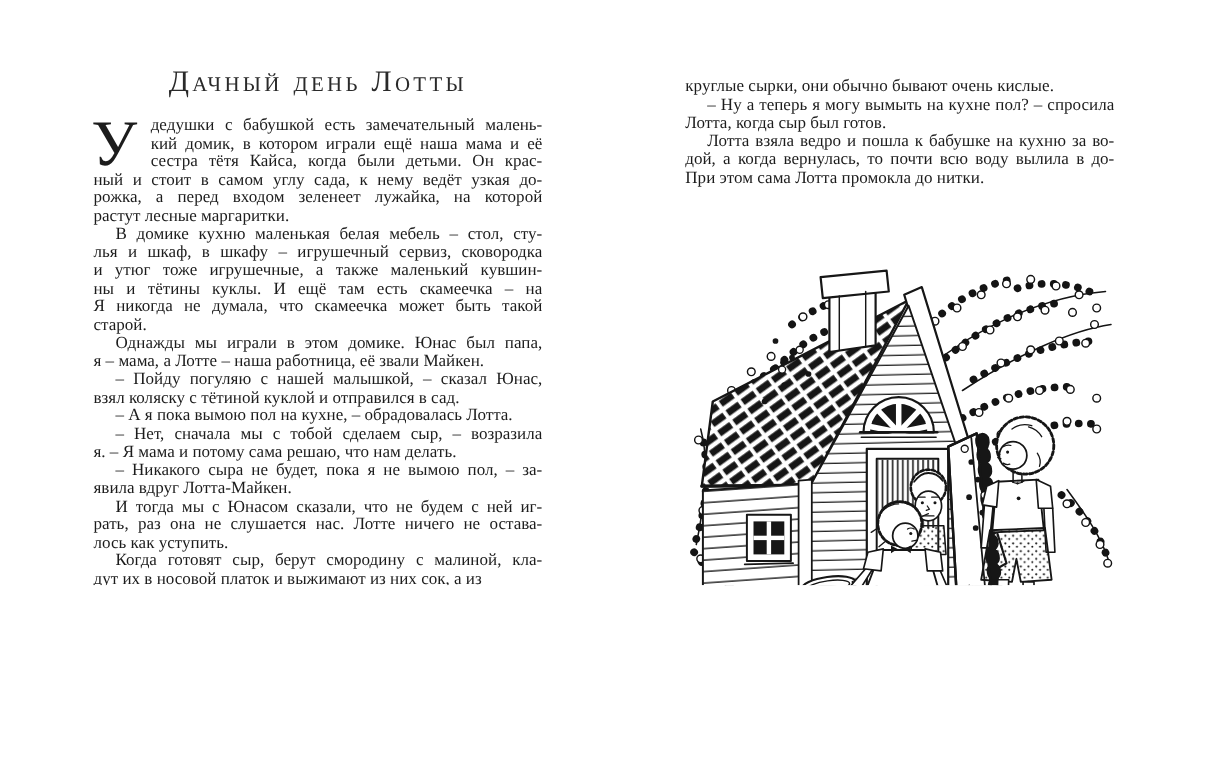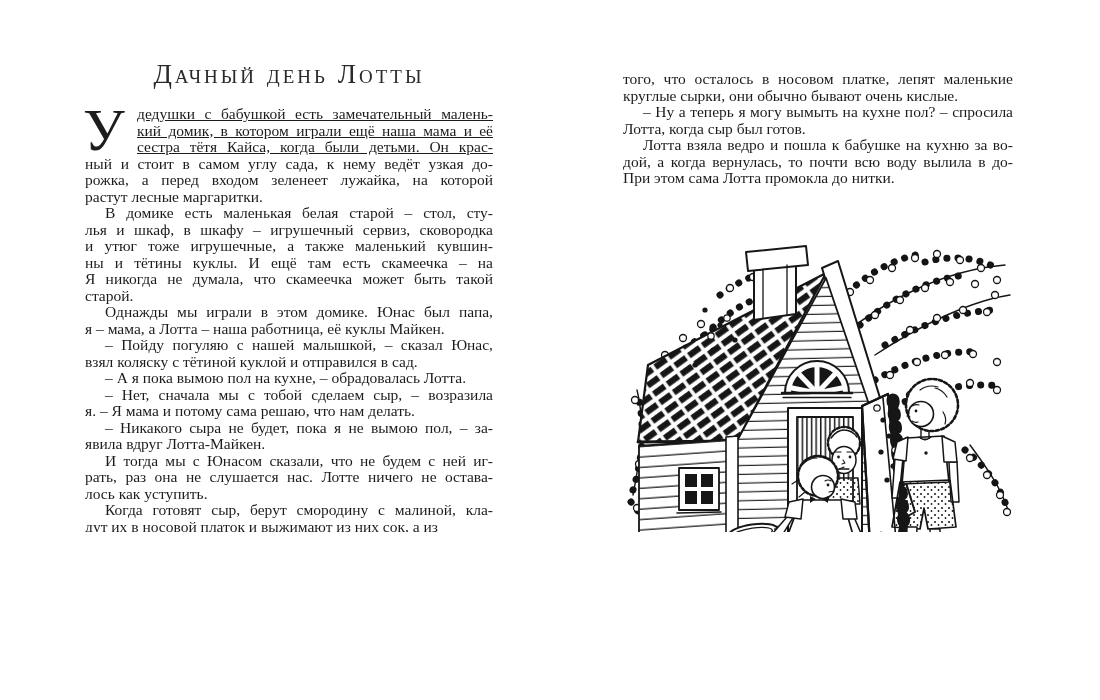--- a/index.html
+++ b/index.html
@@ -15,21 +15,21 @@
   .text-col { position:absolute; font-size:15.5px; }
   #left-text  { left:85px;  top:106px; width:408px; }
   #right-text { left:623px; top:71px;  width:390px; }
   .para { position:relative; }
   .line {
     line-height:16.5px; height:16.5px; white-space:nowrap;
     text-align:justify; text-align-last:justify; text-justify:inter-word;
   }
   .line.last  { text-align-last:left; }
   .line.first { text-indent:20px; }
-  .line.inset { padding-left:52px;text-decoration:underline; }
+  .line.inset { padding-left:52px; }
   .dropcap {
     position:absolute; left:-2px; top:-2px; font-size:59px; line-height:52px;
     color:#1c1c1c;
   }
   .pagenum {
     position:absolute; left:85px; top:627px; width:408px; text-align:right;
     font-size:16px; letter-spacing:1px; font-feature-settings:"onum" 1;
   }
   .illu { position:absolute; left:625px; top:240px; }
   .illu svg { display:block; }
@@ -45,30 +45,30 @@
       <div class="para">
         <span class="dropcap">У</span>
         <div class="line inset">дедушки с бабушкой есть замечательный малень-</div>
         <div class="line inset">кий домик, в котором играли ещё наша мама и её</div>
         <div class="line inset">сестра тётя Кайса, когда были детьми. Он крас-</div>
         <div class="line">ный и стоит в самом углу сада, к нему ведёт узкая до-</div>
         <div class="line">рожка, а перед входом зеленеет лужайка, на которой</div>
         <div class="line last">растут лесные маргаритки.</div>
       </div>
       <div class="para">
-        <div class="line first">В домике есть маленькая белая старой – стол, сту-</div>
+        <div class="line first">В домике кухню маленькая белая мебель – стол, сту-</div>
         <div class="line">лья и шкаф, в шкафу – игрушечный сервиз, сковородка</div>
         <div class="line">и утюг тоже игрушечные, а также маленький кувшин-</div>
         <div class="line">ны и тётины куклы. И ещё там есть скамеечка – на</div>
         <div class="line">Я никогда не думала, что скамеечка может быть такой</div>
         <div class="line last">старой.</div>
       </div>
       <div class="para">
         <div class="line first">Однажды мы играли в этом домике. Юнас был папа,</div>
-        <div class="line last">я – мама, а Лотта – наша работница, её куклы Майкен.</div>
+        <div class="line last">я – мама, а Лотте – наша работница, её звали Майкен.</div>
       </div>
       <div class="para">
         <div class="line first">– Пойду погуляю с нашей малышкой, – сказал Юнас,</div>
         <div class="line last">взял коляску с тётиной куклой и отправился в сад.</div>
       </div>
       <div class="para">
         <div class="line last first">– А я пока вымою пол на кухне, – обрадовалась Лотта.</div>
       </div>
       <div class="para">
         <div class="line first">– Нет, сначала мы с тобой сделаем сыр, – возразила</div>
@@ -84,21 +84,20 @@
         <div class="line last">лось как уступить.</div>
       </div>
       <div class="para">
         <div class="line first">Когда готовят сыр, берут смородину с малиной, кла-</div>
         <div class="line last">дут их в носовой платок и выжимают из них сок, а из</div>
       </div>
     </div>
 
   <div id="right-text" class="text-col">
       <div class="para">
-        <div class="line">того, что осталось в носовом платке, лепят маленькие</div>
         <div class="line last">круглые сырки, они обычно бывают очень кислые.</div>
       </div>
       <div class="para">
         <div class="line first">– Ну а теперь я могу вымыть на кухне пол? – спросила</div>
         <div class="line last">Лотта, когда сыр был готов.</div>
       </div>
       <div class="para">
         <div class="line first">Лотта взяла ведро и пошла к бабушке на кухню за во-</div>
         <div class="line">дой, а когда вернулась, то почти всю воду вылила в до-</div>
         <div class="line last">При этом сама Лотта промокла до нитки.</div>

